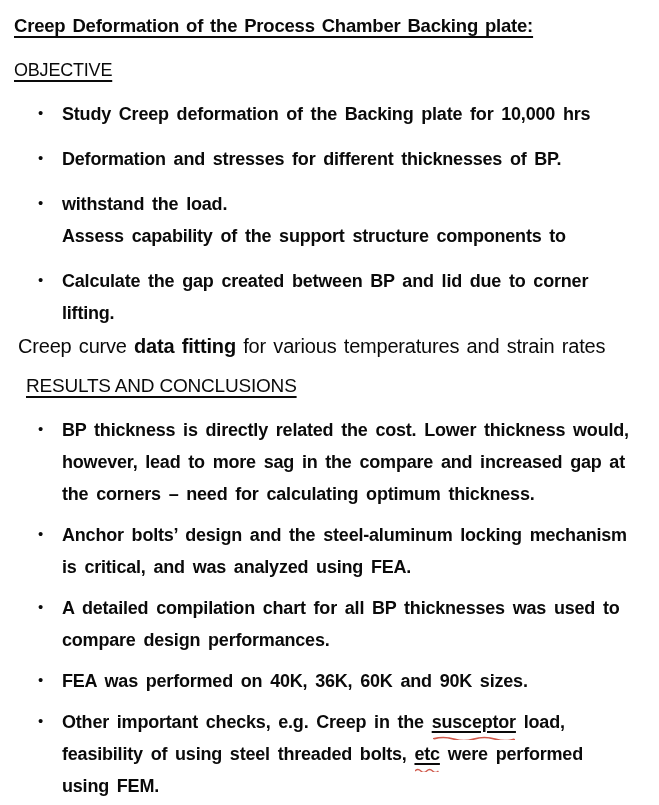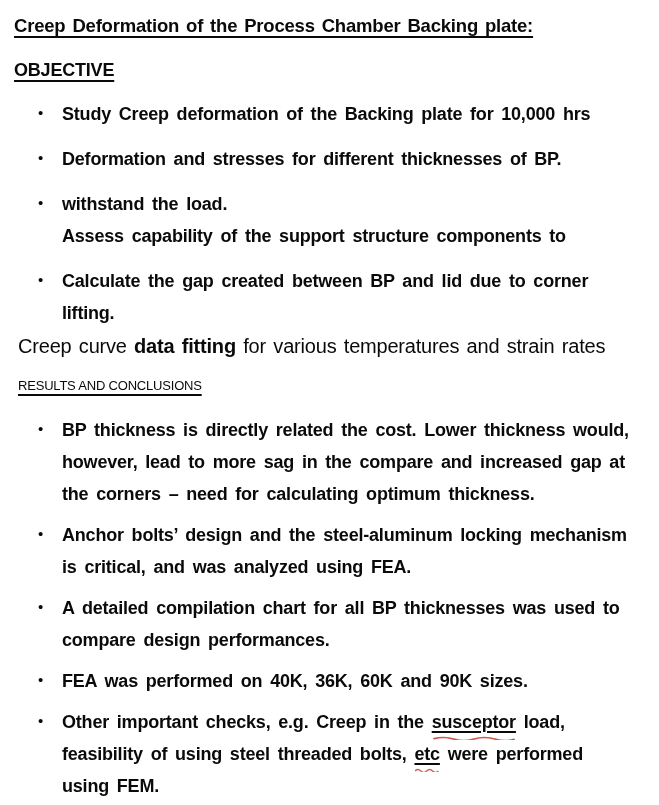--- a/index.html
+++ b/index.html
@@ -27,32 +27,32 @@
     word-spacing: 2px;
     text-decoration: underline;
     text-decoration-thickness: 1.5px;
     text-underline-offset: 4px;
     margin: 0 0 20px 0;
     white-space: nowrap;
   }
   .heading {
     font-size: 18px;
     line-height: 25px;
-    font-weight: 700;
+    font-weight: 400;
     letter-spacing: -0.2px;
     text-decoration: underline;
     text-decoration-thickness: 1.5px;
     text-underline-offset: 4px;
     margin: 0 0 15px 0;
     white-space: nowrap;
   }
   .heading.regular {
     font-weight: 400;
-    font-size: 13px;
-    margin: 0 0 16px 4px;
+    font-size: 19px;
+    margin: 0 0 16px 12px;
   }
   ul.bullets {
     list-style: none;
     margin: 0;
     padding: 0;
   }
   ul.bullets li {
     position: relative;
     padding-left: 48px;
     font-weight: 700;

